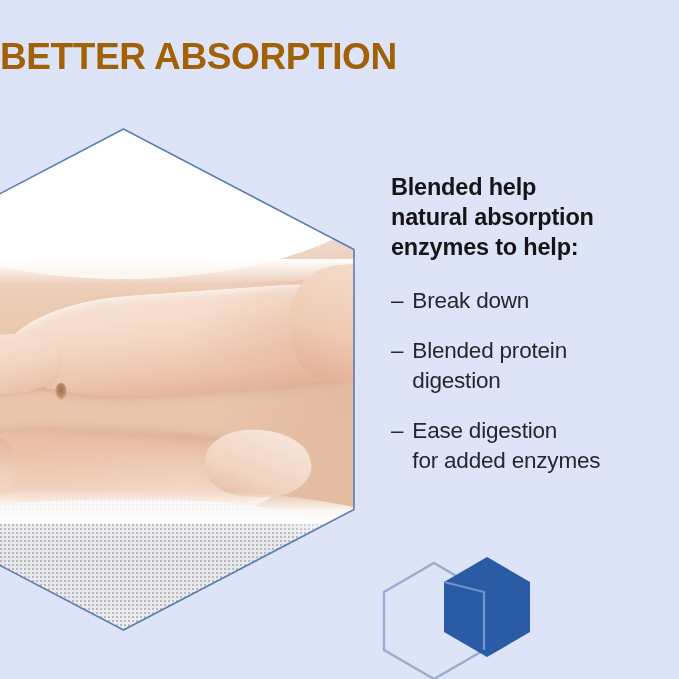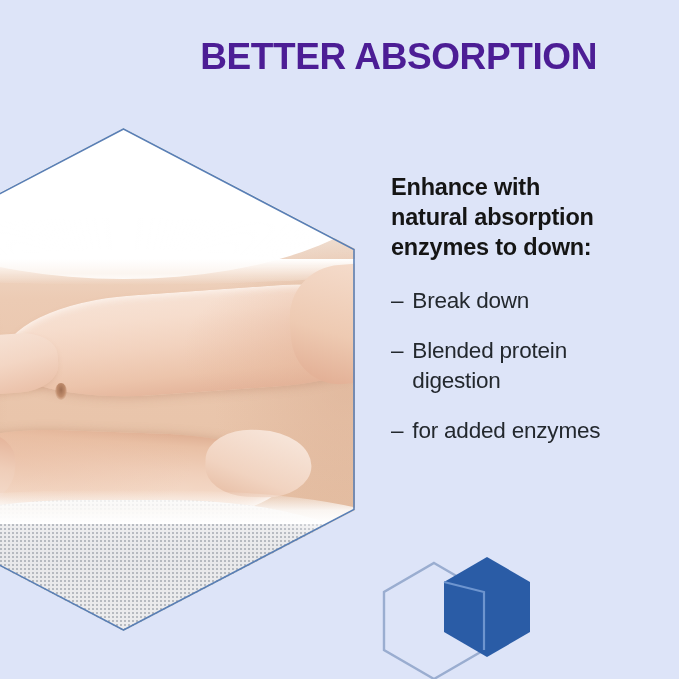--- a/index.html
+++ b/index.html
@@ -12,22 +12,22 @@
     position:relative;
     width:679px; height:679px;
     background:#dde4f8;
     overflow:hidden;
   }
 
   
   #headline {
     position:absolute;
     top:34px; left:0; width:597px;
-    text-align:right;
-    color:#4c1d95;
+    text-align:left;
+    color:#a16207;
     font-weight:bold;
     font-size:37px;
     line-height:45px;
     letter-spacing:-0.4px;
   }
   #headline .line { display:block; }
 
   
   #photo-hex {
     position:absolute;
@@ -236,42 +236,43 @@
     <div class="navel"></div>
     <div class="hand-lower"></div>
     <div class="bottom-garment"></div>
   </div>
   <svg id="photo-hex-outline" viewBox="0 0 463 503">
     <polygon points="231.5,1 462,121.5 462,381.5 231.5,502 1,381.5 1,121.5"></polygon>
   </svg>
 
   <div id="copy">
     <div id="subhead">
-      <span class="line">Enhance with</span>
+      <span class="line">Blended help</span>
       <span class="line">natural absorption</span>
-      <span class="line">enzymes to down:</span>
+      <span class="line">enzymes to help:</span>
     </div>
 
     <ul id="benefits">
       <li>
         <span class="dash">–</span>
         <span class="txt">
           <span class="line">Break down</span>
         </span>
       </li>
       <li>
         <span class="dash">–</span>
         <span class="txt">
           <span class="line">Blended protein</span>
           <span class="line">digestion</span>
         </span>
       </li>
       <li>
         <span class="dash">–</span>
         <span class="txt">
+          <span class="line">Ease digestion</span>
           <span class="line">for added enzymes</span>
         </span>
       </li>
     </ul>
   </div>
 
   <svg id="hex-mark" viewBox="0 0 160 128">
     <polygon class="outline-hex" points="56,12 106,41 106,99 56,128 6,99 6,41"></polygon>
     <polygon class="solid-hex" points="109,6 152,31 152,81 109,106 66,81 66,31"></polygon>
     <polyline class="solid-hex-edge" points="66,31 106,41 106,99"></polyline>

